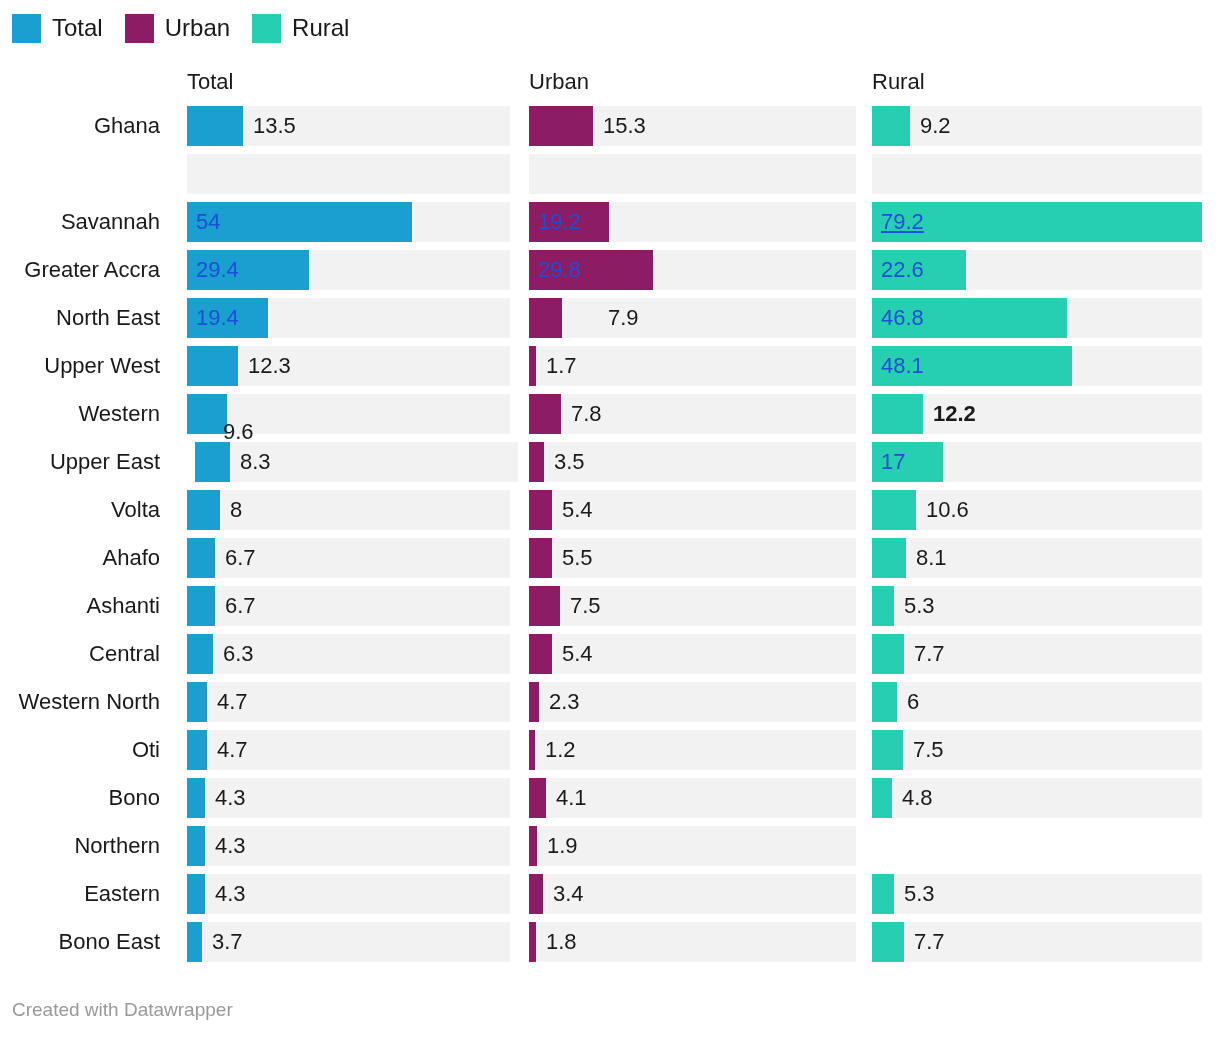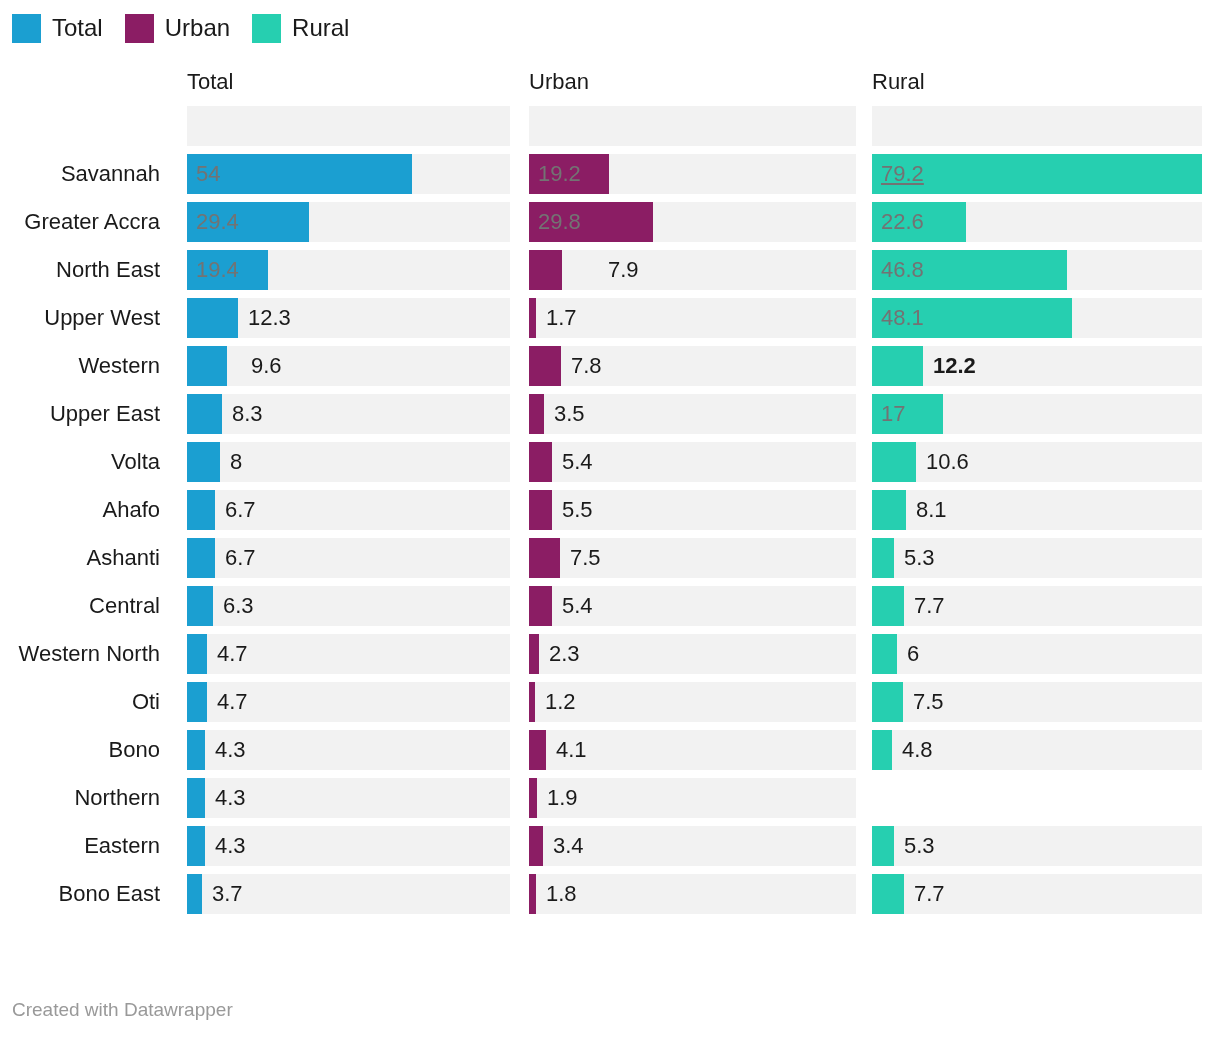--- a/index.html
+++ b/index.html
@@ -37,21 +37,21 @@
     display:flex;align-items:center;justify-content:flex-end;
     font-size:22px;color:#1a1a1a;white-space:nowrap;
   }
   .cell{position:absolute;top:4px;height:40px;}
   .track{position:absolute;left:0;top:0;height:40px;width:100%;background:#f2f2f2;}
   .bar{position:absolute;left:0;top:0;height:40px;}
   .val{
     position:absolute;top:0;height:40px;display:flex;align-items:center;
     font-size:22px;white-space:nowrap;line-height:1;
   }
-  .val.inside{color:#737373;}
+  .val.inside{color:#1d4ed8;}
   .val.outside{color:#1a1a1a;}
 
   
   .footer{
     position:absolute;left:12px;top:1000px;
     font-size:19px;color:#999999;line-height:1;
   }
 </style>
 </head>
 <body>
@@ -74,20 +74,38 @@
     </div>
 
   <div class="col-headers">
       <div class="col-header" style="left: 187px;">Total</div>
       <div class="col-header" style="left: 529px;">Urban</div>
       <div class="col-header" style="left: 872px;">Rural</div>
     </div>
 
   <div class="rows">
       <div class="row">
+        <div class="row-label">Ghana</div>
+        <div class="cell" style="left: 187px; width: 323px;">
+          <div class="track" style="background: rgb(242, 242, 242);"></div>
+          <div class="bar" style="width: 56px; background: rgb(27, 159, 209);"></div>
+          <div class="val outside" style="left: 66px;">13.5</div>
+        </div>
+        <div class="cell" style="left: 529px; width: 327px;">
+          <div class="track" style="background: rgb(242, 242, 242);"></div>
+          <div class="bar" style="width: 64px; background: rgb(139, 29, 100);"></div>
+          <div class="val outside" style="left: 74px;">15.3</div>
+        </div>
+        <div class="cell" style="left: 872px; width: 330px;">
+          <div class="track" style="background: rgb(242, 242, 242);"></div>
+          <div class="bar" style="width: 38px; background: rgb(38, 207, 176);"></div>
+          <div class="val outside" style="left: 48px;">9.2</div>
+        </div>
+      </div>
+      <div class="row">
         <div class="row-label"></div>
         <div class="cell" style="left: 187px; width: 323px;">
           <div class="track" style="background: rgb(242, 242, 242);"></div>
         </div>
         <div class="cell" style="left: 529px; width: 327px;">
           <div class="track" style="background: rgb(242, 242, 242);"></div>
         </div>
         <div class="cell" style="left: 872px; width: 330px;">
           <div class="track" style="background: rgb(242, 242, 242);"></div>
         </div>
@@ -162,36 +180,36 @@
           <div class="track" style="background: rgb(242, 242, 242);"></div>
           <div class="bar" style="width: 200px; background: rgb(38, 207, 176);"></div>
           <div class="val inside" style="left: 9px;">48.1</div>
         </div>
       </div>
       <div class="row">
         <div class="row-label">Western</div>
         <div class="cell" style="left: 187px; width: 323px;">
           <div class="track" style="background: rgb(242, 242, 242);"></div>
           <div class="bar" style="width: 40px; background: rgb(27, 159, 209);"></div>
-          <div class="val outside" style="left: 64px;">9.6</div>
+          <div class="val outside" style="left: 36px; margin-top: 18px;">9.6</div>
         </div>
         <div class="cell" style="left: 529px; width: 327px;">
           <div class="track" style="background: rgb(242, 242, 242);"></div>
           <div class="bar" style="width: 32px; background: rgb(139, 29, 100);"></div>
           <div class="val outside" style="left: 42px;">7.8</div>
         </div>
         <div class="cell" style="left: 872px; width: 330px; font-weight: bold;">
           <div class="track" style="background: rgb(242, 242, 242);"></div>
           <div class="bar" style="width: 51px; background: rgb(38, 207, 176);"></div>
           <div class="val outside" style="left: 61px;">12.2</div>
         </div>
       </div>
       <div class="row">
         <div class="row-label">Upper East</div>
-        <div class="cell" style="left: 187px; width: 323px;">
+        <div class="cell" style="left: 195px; width: 323px;">
           <div class="track" style="background: rgb(242, 242, 242);"></div>
           <div class="bar" style="width: 35px; background: rgb(27, 159, 209);"></div>
           <div class="val outside" style="left: 45px;">8.3</div>
         </div>
         <div class="cell" style="left: 529px; width: 327px;">
           <div class="track" style="background: rgb(242, 242, 242);"></div>
           <div class="bar" style="width: 15px; background: rgb(139, 29, 100);"></div>
           <div class="val outside" style="left: 25px;">3.5</div>
         </div>
         <div class="cell" style="left: 872px; width: 330px;">

